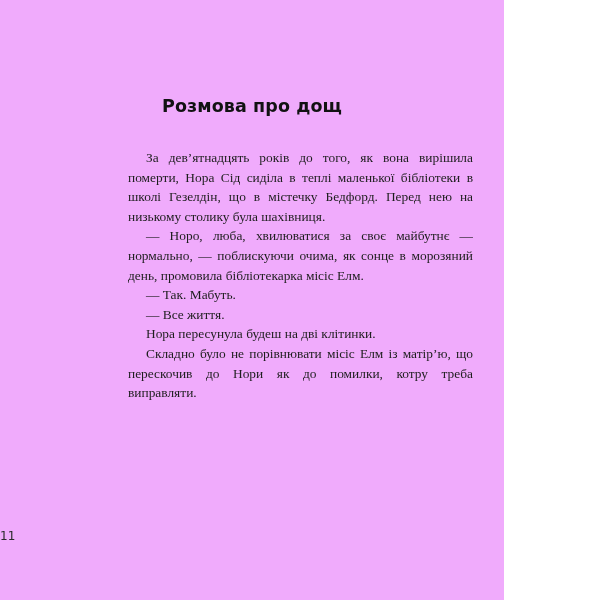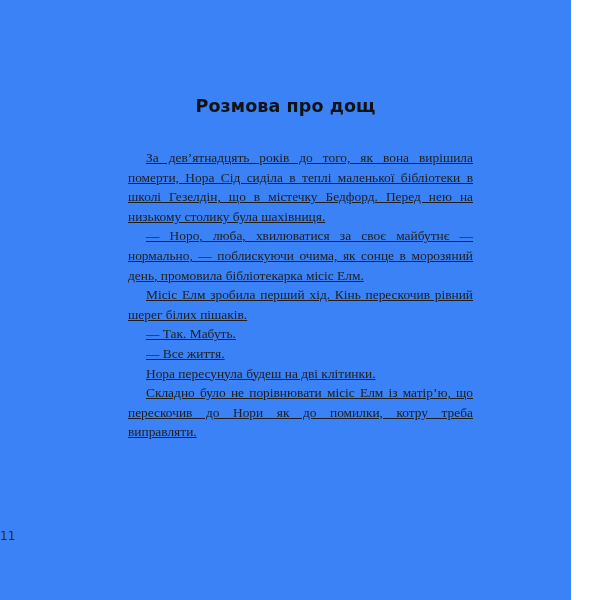--- a/index.html
+++ b/index.html
@@ -4,23 +4,23 @@
 <title>Розмова про дощ</title>
 <style>
   html, body {
     margin: 0;
     padding: 0;
     background: #ffffff;
   }
 
   .page {
     position: relative;
-    width: 571px;
+    width: 504px;
     height: 600px;
-    background: #3b82f6;
+    background: #f0abfc;
     overflow: hidden;
     font-family: "Liberation Serif", "DejaVu Serif", serif;
     color: #1a1a1a;
     box-sizing: border-box;
   }
 
   .chapter-title {
     position: absolute;
     top: 84px;
     left: 0;
@@ -39,21 +39,20 @@
     top: 148px;
     left: 128px;
     width: 345px;
     font-size: 13.4px;
     line-height: 19.6px;
     text-align: justify;
     text-justify: inter-word;
     color: #1e1e1e;
     -webkit-hyphens: none;
     hyphens: none;
-    text-decoration: underline;
   }
 
   .body-text p {
     margin: 0;
     text-indent: 18px;
   }
 
   .body-text p.last-line-left {
     text-align-last: left;
   }
@@ -72,21 +71,20 @@
 </head>
 <body>
 
 <div class="page">
 
   <h1 class="chapter-title">Розмова про дощ</h1>
 
   <div class="body-text">
     <p>За дев’ятнадцять років до того, як вона вирішила померти, Нора Сід сиділа в теплі маленької бібліотеки в школі Гезелдін, що в містечку Бедфорд. Перед нею на низькому столику була шахівниця.</p>
     <p>— Норо, люба, хвилюватися за своє майбутнє — нормально, — поблискуючи очима, як сонце в морозяний день, промовила бібліотекарка місіс Елм.</p>
-    <p>Місіс Елм зробила перший хід. Кінь перескочив рівний шерег білих пішаків.</p>
     <p class="last-line-left">— Так. Мабуть.</p>
     <p class="last-line-left">— Все життя.</p>
     <p class="last-line-left">Нора пересунула будеш на дві клітинки.</p>
     <p>Складно було не порівнювати місіс Елм із матір’ю, що перескочив до Нори як до помилки, котру треба виправляти.</p>
   </div>
 
   <div class="folio">11</div>
 
 </div>
 

